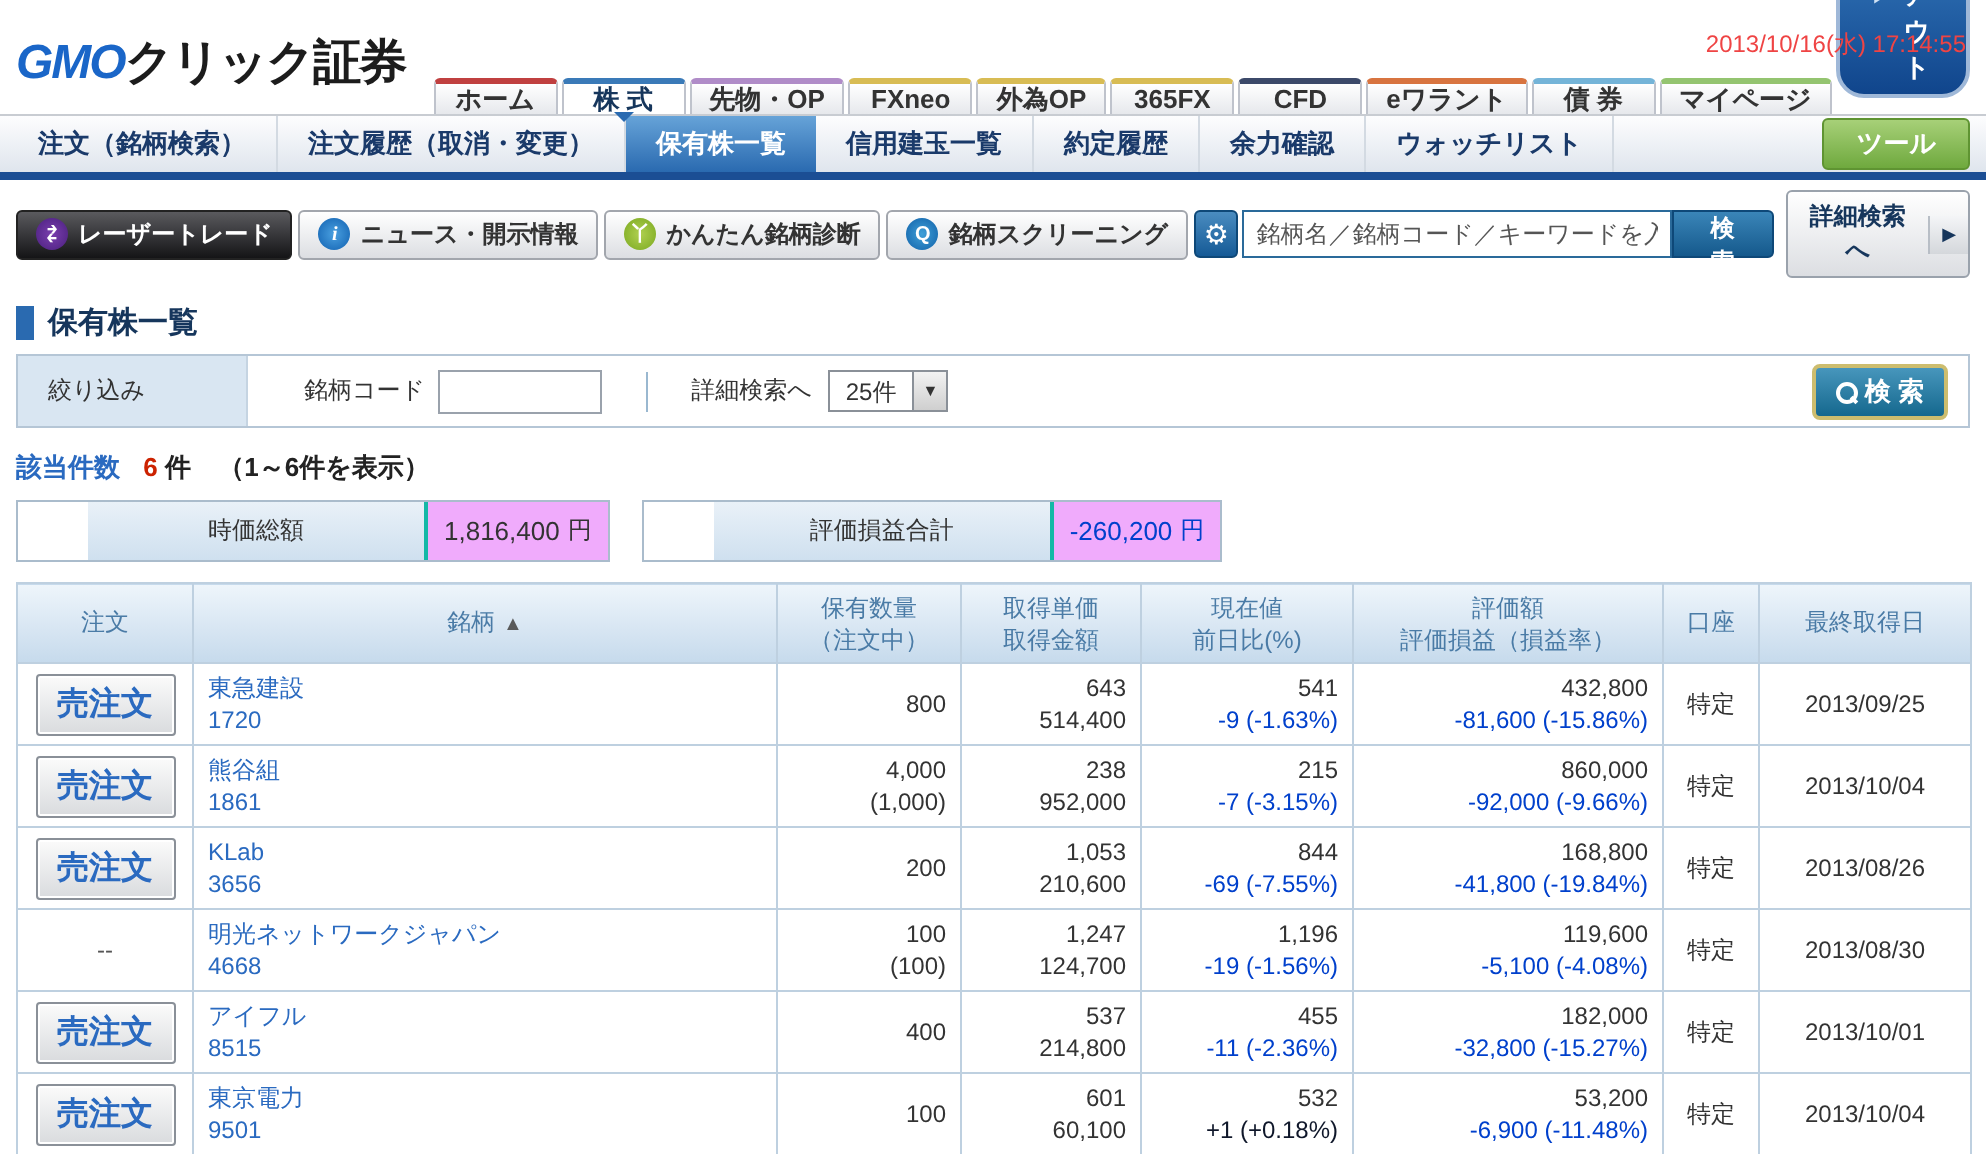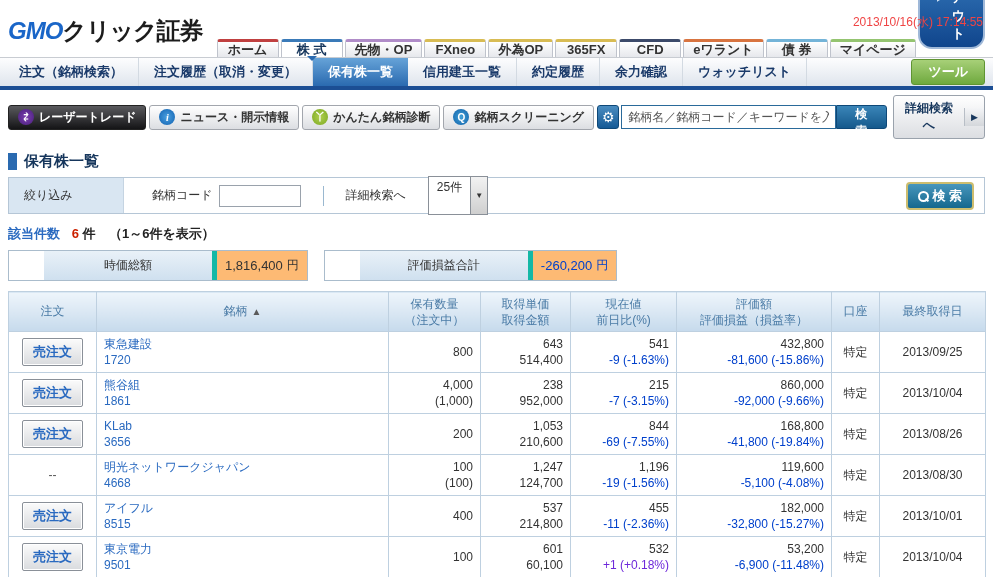--- a/index.html
+++ b/index.html
@@ -70,21 +70,21 @@
   .title-text { font-size:15px; font-weight:bold; color:#16365c; }
 
   
   .filter { display:flex; align-items:stretch; border:1px solid #b5c6d6; margin:0 8px; height:37px; background:#fff; }
   .filter-label { width:115px; background:#d9e6f2; display:flex; align-items:center; padding-left:15px;
     color:#333; border-right:1px solid #c5d4e2; }
   .filter-body { display:flex; align-items:center; flex:1; padding-left:28px; }
   .code-label { margin-right:6px; }
   .code-input { width:82px; height:22px; border:1px solid #9aa2ac; font-family:inherit; padding:0 4px; }
   .vdivider { width:1px; height:20px; background:#9ab8d0; margin:0 22px; }
-  .select-box { display:flex; align-items:stretch; border:1px solid #8a9098; height:39px; margin-left:22px; cursor:pointer; }
+  .select-box { display:flex; align-items:stretch; border:1px solid #8a9098; height:21px; margin-left:8px; cursor:pointer; }
   .select-value { padding:2px 8px 0; background:#fff; }
   .select-arrow { width:17px; background:linear-gradient(#f2f2f2,#cfcfcf); border-left:1px solid #8a9098;
     display:flex; align-items:center; justify-content:center; font-size:8px; color:#333; }
   .qsearch { margin-left:auto; align-self:center; margin-right:10px; display:flex; align-items:center; gap:4px;
     background:linear-gradient(#4796bc,#15688e); border:2px solid #cdbd6e; border-radius:4px;
     color:#fff; font-weight:bold; font-size:13px; padding:3px 10px; cursor:pointer; }
   .mag { position:relative; width:10px; height:10px; flex:none; }
   .mag::before { content:""; position:absolute; top:0; left:0; width:7px; height:7px;
     border:2px solid #fff; border-radius:50%; }
   .mag::after { content:""; position:absolute; width:4px; height:2px; background:#fff;
@@ -96,36 +96,36 @@
   .count-num { color:#cc2200; }
   .count-unit { color:#222; margin-right:10px; }
   .count-range { color:#222; }
 
   
   .summary { display:flex; gap:16px; margin:0 8px 10px; }
   .sum-box { display:flex; border:1px solid #aabccc; height:31px; }
   .sum-label { width:168px; background:linear-gradient(#e9f1f8,#cfe0ef); display:flex;
     align-items:center; justify-content:center; color:#333;margin-left:35px; }
   .sum-value { display:flex; align-items:center; justify-content:flex-end; gap:4px;
-    padding:0 8px; border-left:5px solid #14b8a6; background:#fdba74; }
+    padding:0 8px; border-left:2px solid #14b8a6; background:#f0abfc; }
   .sum-value .num { font-size:13px; }
 
   
   .holdings { border-collapse:collapse; margin:0 8px; width:977px; table-layout:fixed; }
   .holdings th, .holdings td { border:1px solid #bed0e0; }
   .holdings thead th { background:linear-gradient(#eef5fb,#c6daec); color:#4a7ba6; font-weight:normal;
     height:40px; font-size:12px; line-height:15px; }
   .holdings tbody td { height:41px; background:#fff; padding:3px 7px; vertical-align:middle; }
   .line1, .line2 { line-height:16px; }
   .ar { text-align:right; } .ac { text-align:center; }
-  .neg { color:#0040cc; } .pos { color:#6d28d9; }
+  .neg { color:#0040cc; } .pos { color:#0f172a; }
   .stock-link { color:#2a6ac0; text-decoration:none; cursor:pointer; }
   .stock-code { color:#2a6ac0; }
   .sell-btn { border:1px solid #8a9098; border-radius:2px; background:linear-gradient(#fbfbfb,#d9dbde);
-    box-shadow:inset 0 0 0 1px #fff; color:#2a6ac0; font-weight:bold; font-size:13px;
+    box-shadow:inset 0 0 0 1px #fff; color:#2a6ac0; font-weight:bold; font-size:16px;
     padding:4px 10px; cursor:pointer; font-family:inherit; }
   .no-order { color:#555; }
   .sort-arrow { color:#5a5a5a; font-size:10px; margin-left:4px; cursor:pointer; }
 </style>
 </head>
 <body>
 
 <div class="header">
   <div class="timestamp">2013/10/16(水) 17:14:55</div>
   <div class="header-row">

